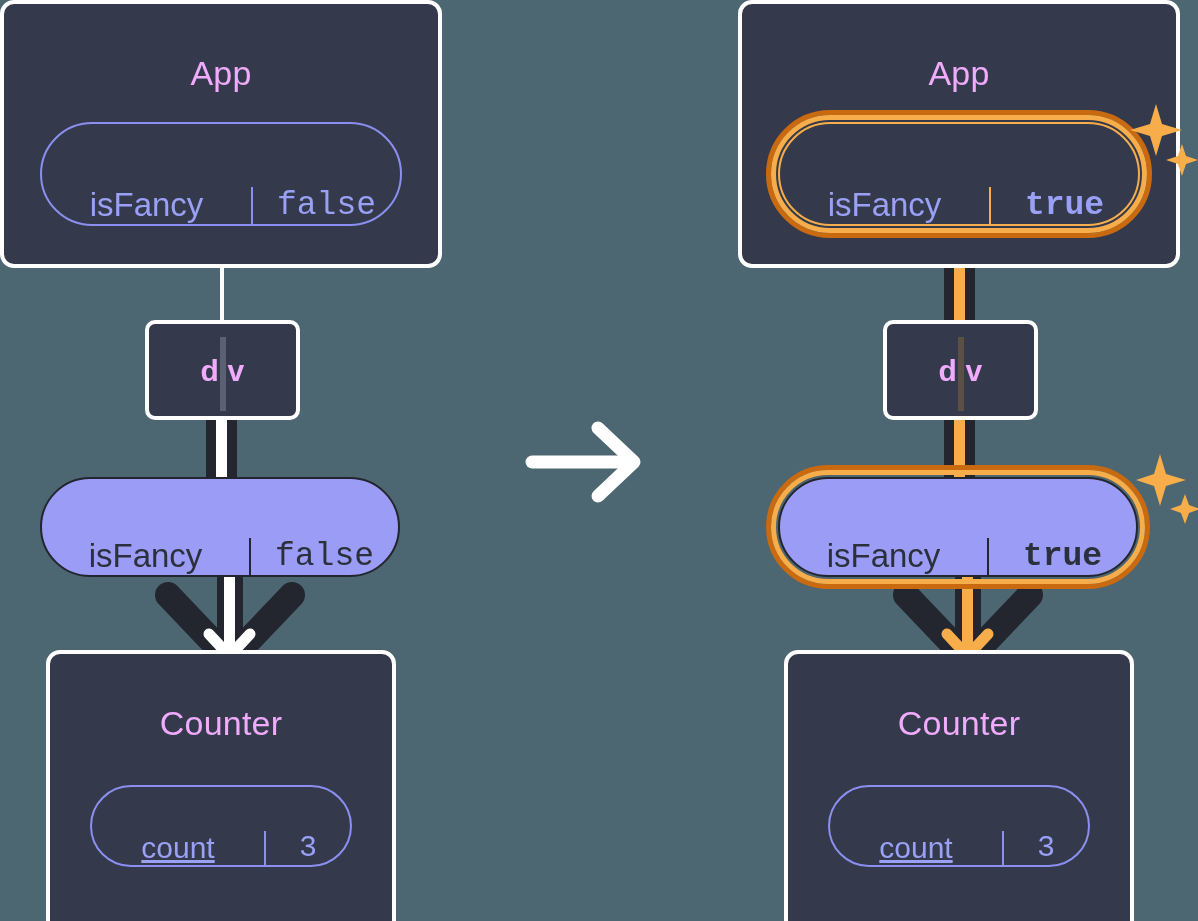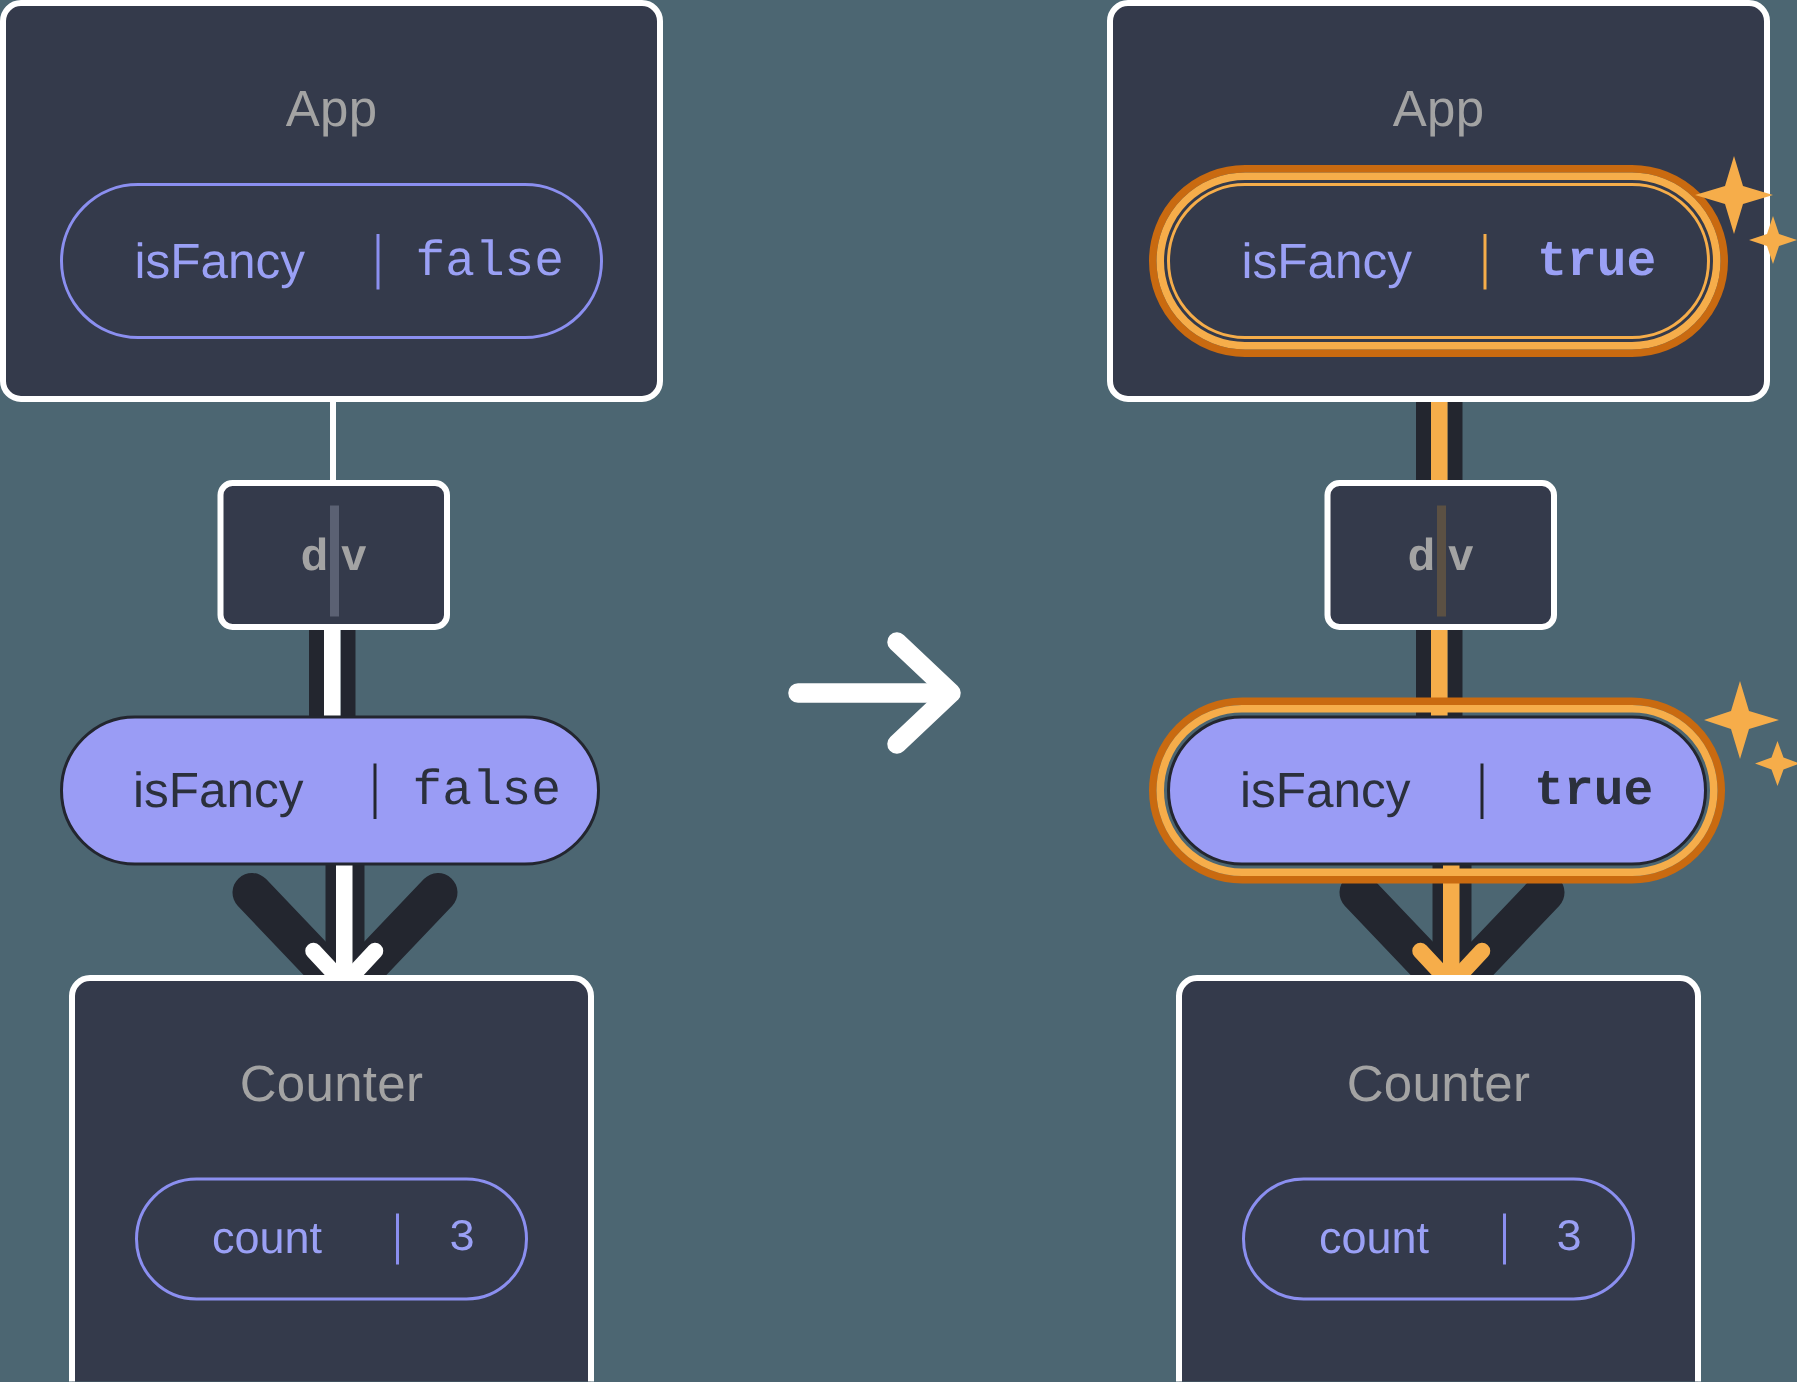--- a/index.html
+++ b/index.html
@@ -22,21 +22,21 @@
     position:absolute;
     background:#343a4b;
     border:4px solid #ffffff;
     border-radius:14px;
     box-sizing:border-box;
     z-index:6;
   }
   .node-title{
     position:absolute;left:0;right:0;
     text-align:center;
-    color:#a3a3a3;
+    color:#f0abfc;
     font-size:34px;
     letter-spacing:0.2px;
     line-height:1;
   }
 
   
   .box-app{width:442px;height:268px;left:0;top:0;}
   .box-app .node-title{top:52px;}
 
   
@@ -48,21 +48,21 @@
   .box-div .node-title{top:32px;font-size:30px;font-weight:bold;}
 
   
   .box-counter{width:350px;height:326px;left:46px;top:650px;}
   .box-counter .node-title{top:52px;}
 
   
   .pill{
     position:absolute;
     display:flex;
-    align-items:center;
+    align-items:flex-end;
     box-sizing:border-box;
     border-radius:999px;
     z-index:8;
   }
   .pill .cell{
     display:flex;align-items:center;justify-content:center;
     box-sizing:border-box;
     white-space:nowrap;
   }
   .pill .cell-key{flex:0 0 auto;}
@@ -89,21 +89,21 @@
   .app-pill .cell-key{width:209px;}
   .app-pill .cell-val{width:149px;}
 
   
   .state-pill{left:40px;top:477px;width:360px;height:100px;font-size:33px;}
   .state-pill .cell-key{width:207px;}
   .state-pill .cell-val{width:149px;}
 
   
   .counter-pill{left:90px;top:785px;width:262px;height:82px;font-size:30px;}
-  .counter-pill .cell-key{width:172px;}
+  .counter-pill .cell-key{width:172px;text-decoration:underline;}
   .counter-pill .cell-val{width:86px;}
 
   .bold-val{font-weight:bold;}
 
   
   .ring{
     position:absolute;
     border-radius:999px;
     box-sizing:border-box;
     z-index:7;

